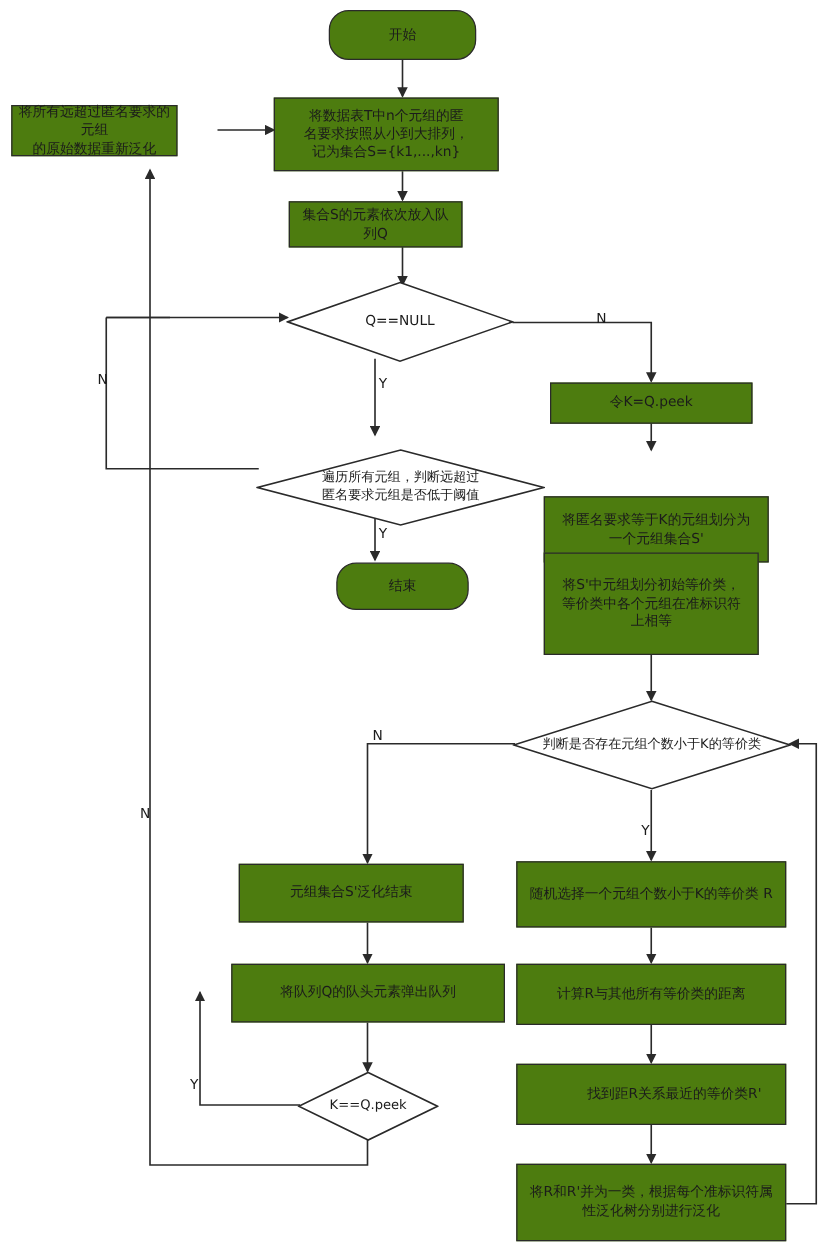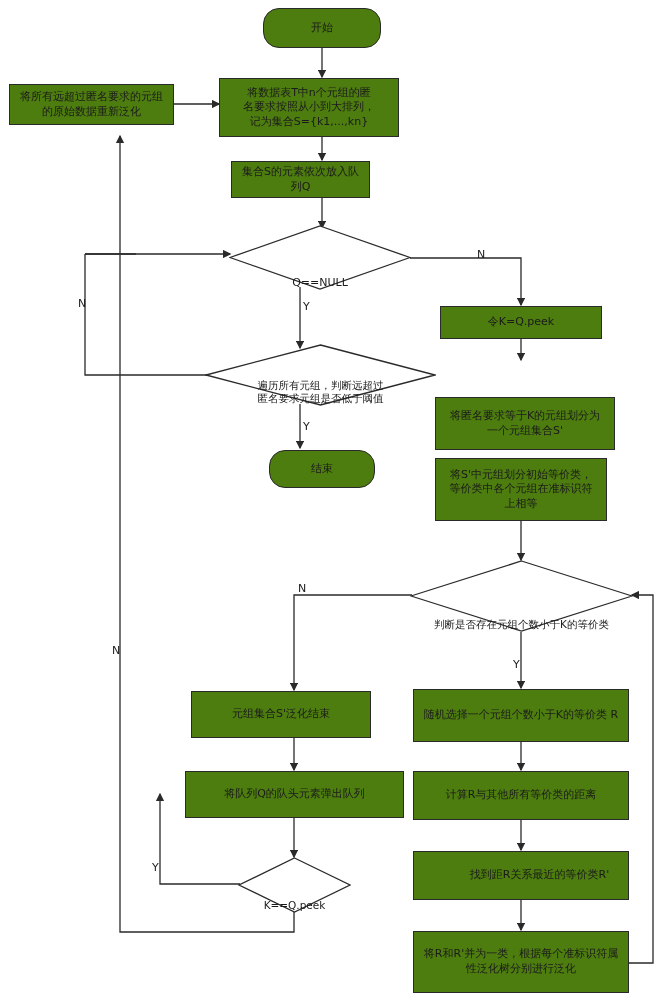--- a/index.html
+++ b/index.html
@@ -43,21 +43,21 @@
     border: 1.3px solid #2a2a2a;
     border-radius: 16px;
   }
   .node .txt {
     padding: 0 5px;
     white-space: pre-line;
   }
   .diamond-wrap {
     position: absolute;
     display: flex;
-    align-items: flex-end;
+    align-items: center;
     justify-content: center;
   }
   .diamond-wrap .dlabel {
     position: relative;
     z-index: 2;
     text-align: center;
     color: #1b1b1b;
     line-height: 1.3;
     white-space: pre-line;
     pointer-events: none;
@@ -141,59 +141,59 @@
   <div class="node term fs11" style="left:263px; top:8px; width:118px; height:40px;">
     <span class="txt">开始</span>
   </div>
 
   <div class="node proc fs11" style="left:219px; top:78px; width:180px; height:59px;">
     <span class="txt">将数据表T中n个元组的匿
 名要求按照从小到大排列，
 记为集合S={k1,...,kn}</span>
   </div>
 
-  <div class="node proc fs11" style="left:9px; top:84px; width:165px; height:41px;">
+  <div class="node proc fs11" style="left:9px; top:84px; width:133px; height:41px;">
     <span class="txt">将所有远超过匿名要求的元组
 的原始数据重新泛化</span>
   </div>
 
   <div class="node proc fs11" style="left:231px; top:161px; width:139px; height:37px;">
     <span class="txt">集合S的元素依次放入队
 列Q</span>
   </div>
 
   <div class="diamond-wrap" style="left:229px; top:225px; width:182px; height:65px;">
     <svg width="182" height="65">
       <polygon points="91,1 181,32.5 91,64 1,32.5" fill="#ffffff" stroke="#2a2a2a" stroke-width="1.3"></polygon>
     </svg>
     <span class="dlabel fs11">Q==NULL</span>
   </div>
 
-  <div class="diamond-wrap" style="left:205px; top:344px; width:231px; height:62px;">
+  <div class="diamond-wrap" style="left:205px; top:359px; width:231px; height:62px;">
     <svg width="231" height="62">
       <polygon points="115.5,1 230,31 115.5,61 1,31" fill="#ffffff" stroke="#2a2a2a" stroke-width="1.3"></polygon>
     </svg>
     <span class="dlabel fs10">遍历所有元组，判断远超过
 匿名要求元组是否低于阈值</span>
   </div>
 
   <div class="node term fs11" style="left:269px; top:450px; width:106px; height:38px;">
     <span class="txt">结束</span>
   </div>
 
   <div class="node proc fs11" style="left:440px; top:306px; width:162px; height:33px;">
     <span class="txt">令K=Q.peek</span>
   </div>
 
   <div class="node proc fs11" style="left:435px; top:361px; width:180px; height:53px;margin-top:36px;">
     <span class="txt">将匿名要求等于K的元组划分为
 一个元组集合S'</span>
   </div>
 
-  <div class="node proc fs11" style="left:435px; top:442px; width:172px; height:63px;margin-top:16px;">
+  <div class="node proc fs11" style="left:435px; top:442px; width:172px; height:82px;">
     <span class="txt">将S'中元组划分初始等价类，
 等价类中各个元组在准标识符
 上相等</span>
   </div>
 
   <div class="diamond-wrap" style="left:410px; top:560px; width:223px; height:72px;">
     <svg width="223" height="72">
       <polygon points="111.5,1 222,36 111.5,71 1,36" fill="#ffffff" stroke="#2a2a2a" stroke-width="1.3"></polygon>
     </svg>
     <span class="dlabel fs10">判断是否存在元组个数小于K的等价类</span>

